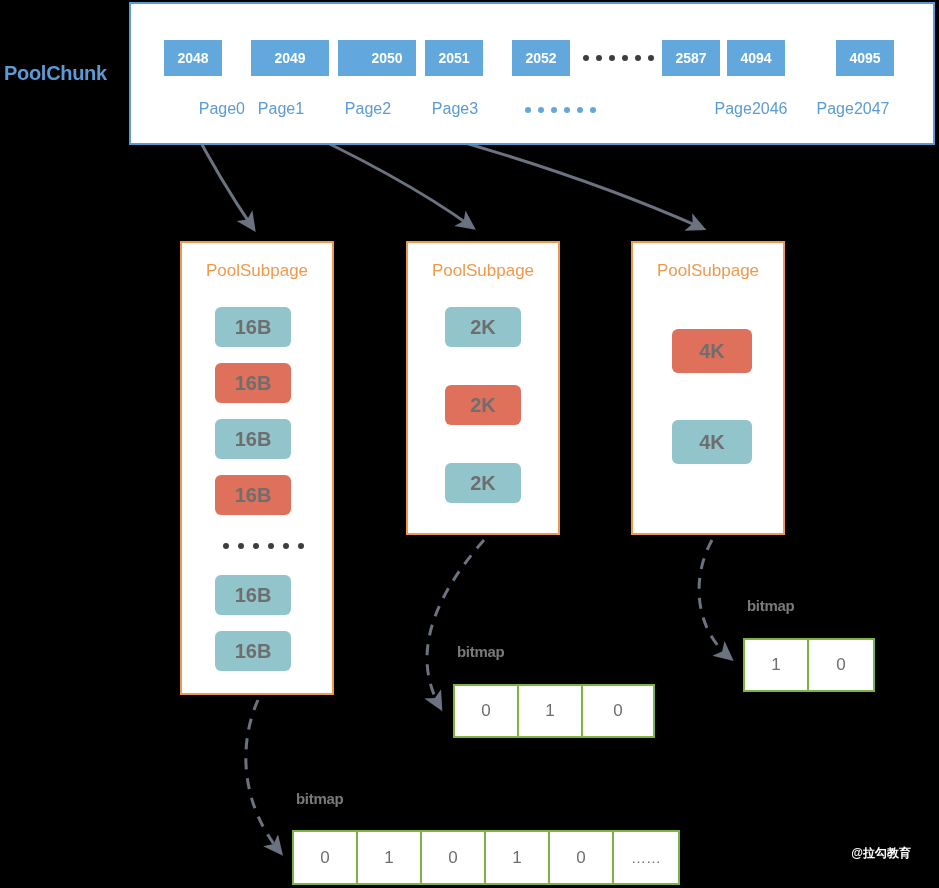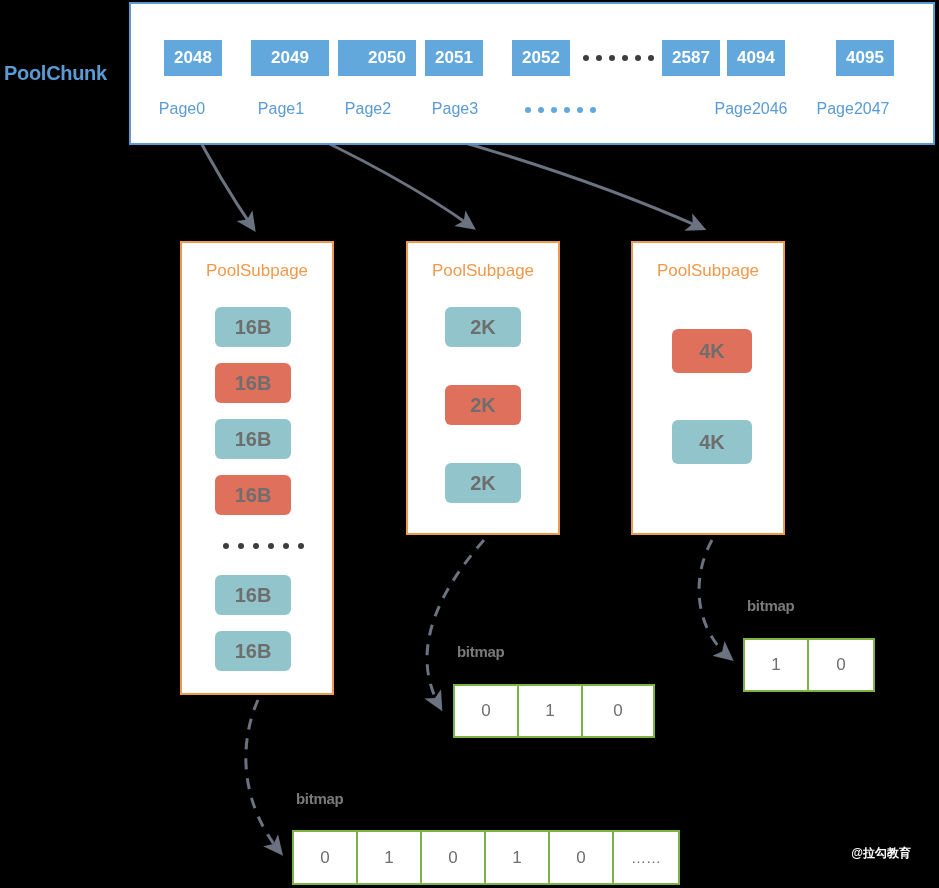--- a/index.html
+++ b/index.html
@@ -33,21 +33,21 @@
     width: 806px;
     height: 143px;
     background: #FFFFFF;
     border: 2px solid #5B9BD5;
     box-sizing: border-box;
   }
   .page-cell {
     position: absolute;
     background: #62A8DD;
     color: #FFFFFF;
-    font-size: 17px;
+    font-size: 14px;
     font-weight: bold;
     display: flex;
     align-items: center;
     justify-content: center;
     height: 36px;
     top: 36px;
   }
   .page-label {
     position: absolute;
     top: 96px;
@@ -203,21 +203,21 @@
 
     <div class="dots-row" style="left:452px;top:51px;">
       <span class="dot dot-dark"></span>
       <span class="dot dot-dark"></span>
       <span class="dot dot-dark"></span>
       <span class="dot dot-dark"></span>
       <span class="dot dot-dark"></span>
       <span class="dot dot-dark"></span>
     </div>
 
-    <div class="page-label" style="left:16px;width:70px;">Page0</div>
+    <div class="page-label" style="left:44px;width:70px;text-align:right;">Page0</div>
     <div class="page-label" style="left:115px;width:70px;">Page1</div>
     <div class="page-label" style="left:202px;width:70px;">Page2</div>
     <div class="page-label" style="left:289px;width:70px;">Page3</div>
     <div class="page-label" style="left:570px;width:100px;">Page2046</div>
     <div class="page-label" style="left:672px;width:100px;">Page2047</div>
 
     <div class="dots-row" style="left:394px;top:103px;">
       <span class="dot dot-blue"></span>
       <span class="dot dot-blue"></span>
       <span class="dot dot-blue"></span>

